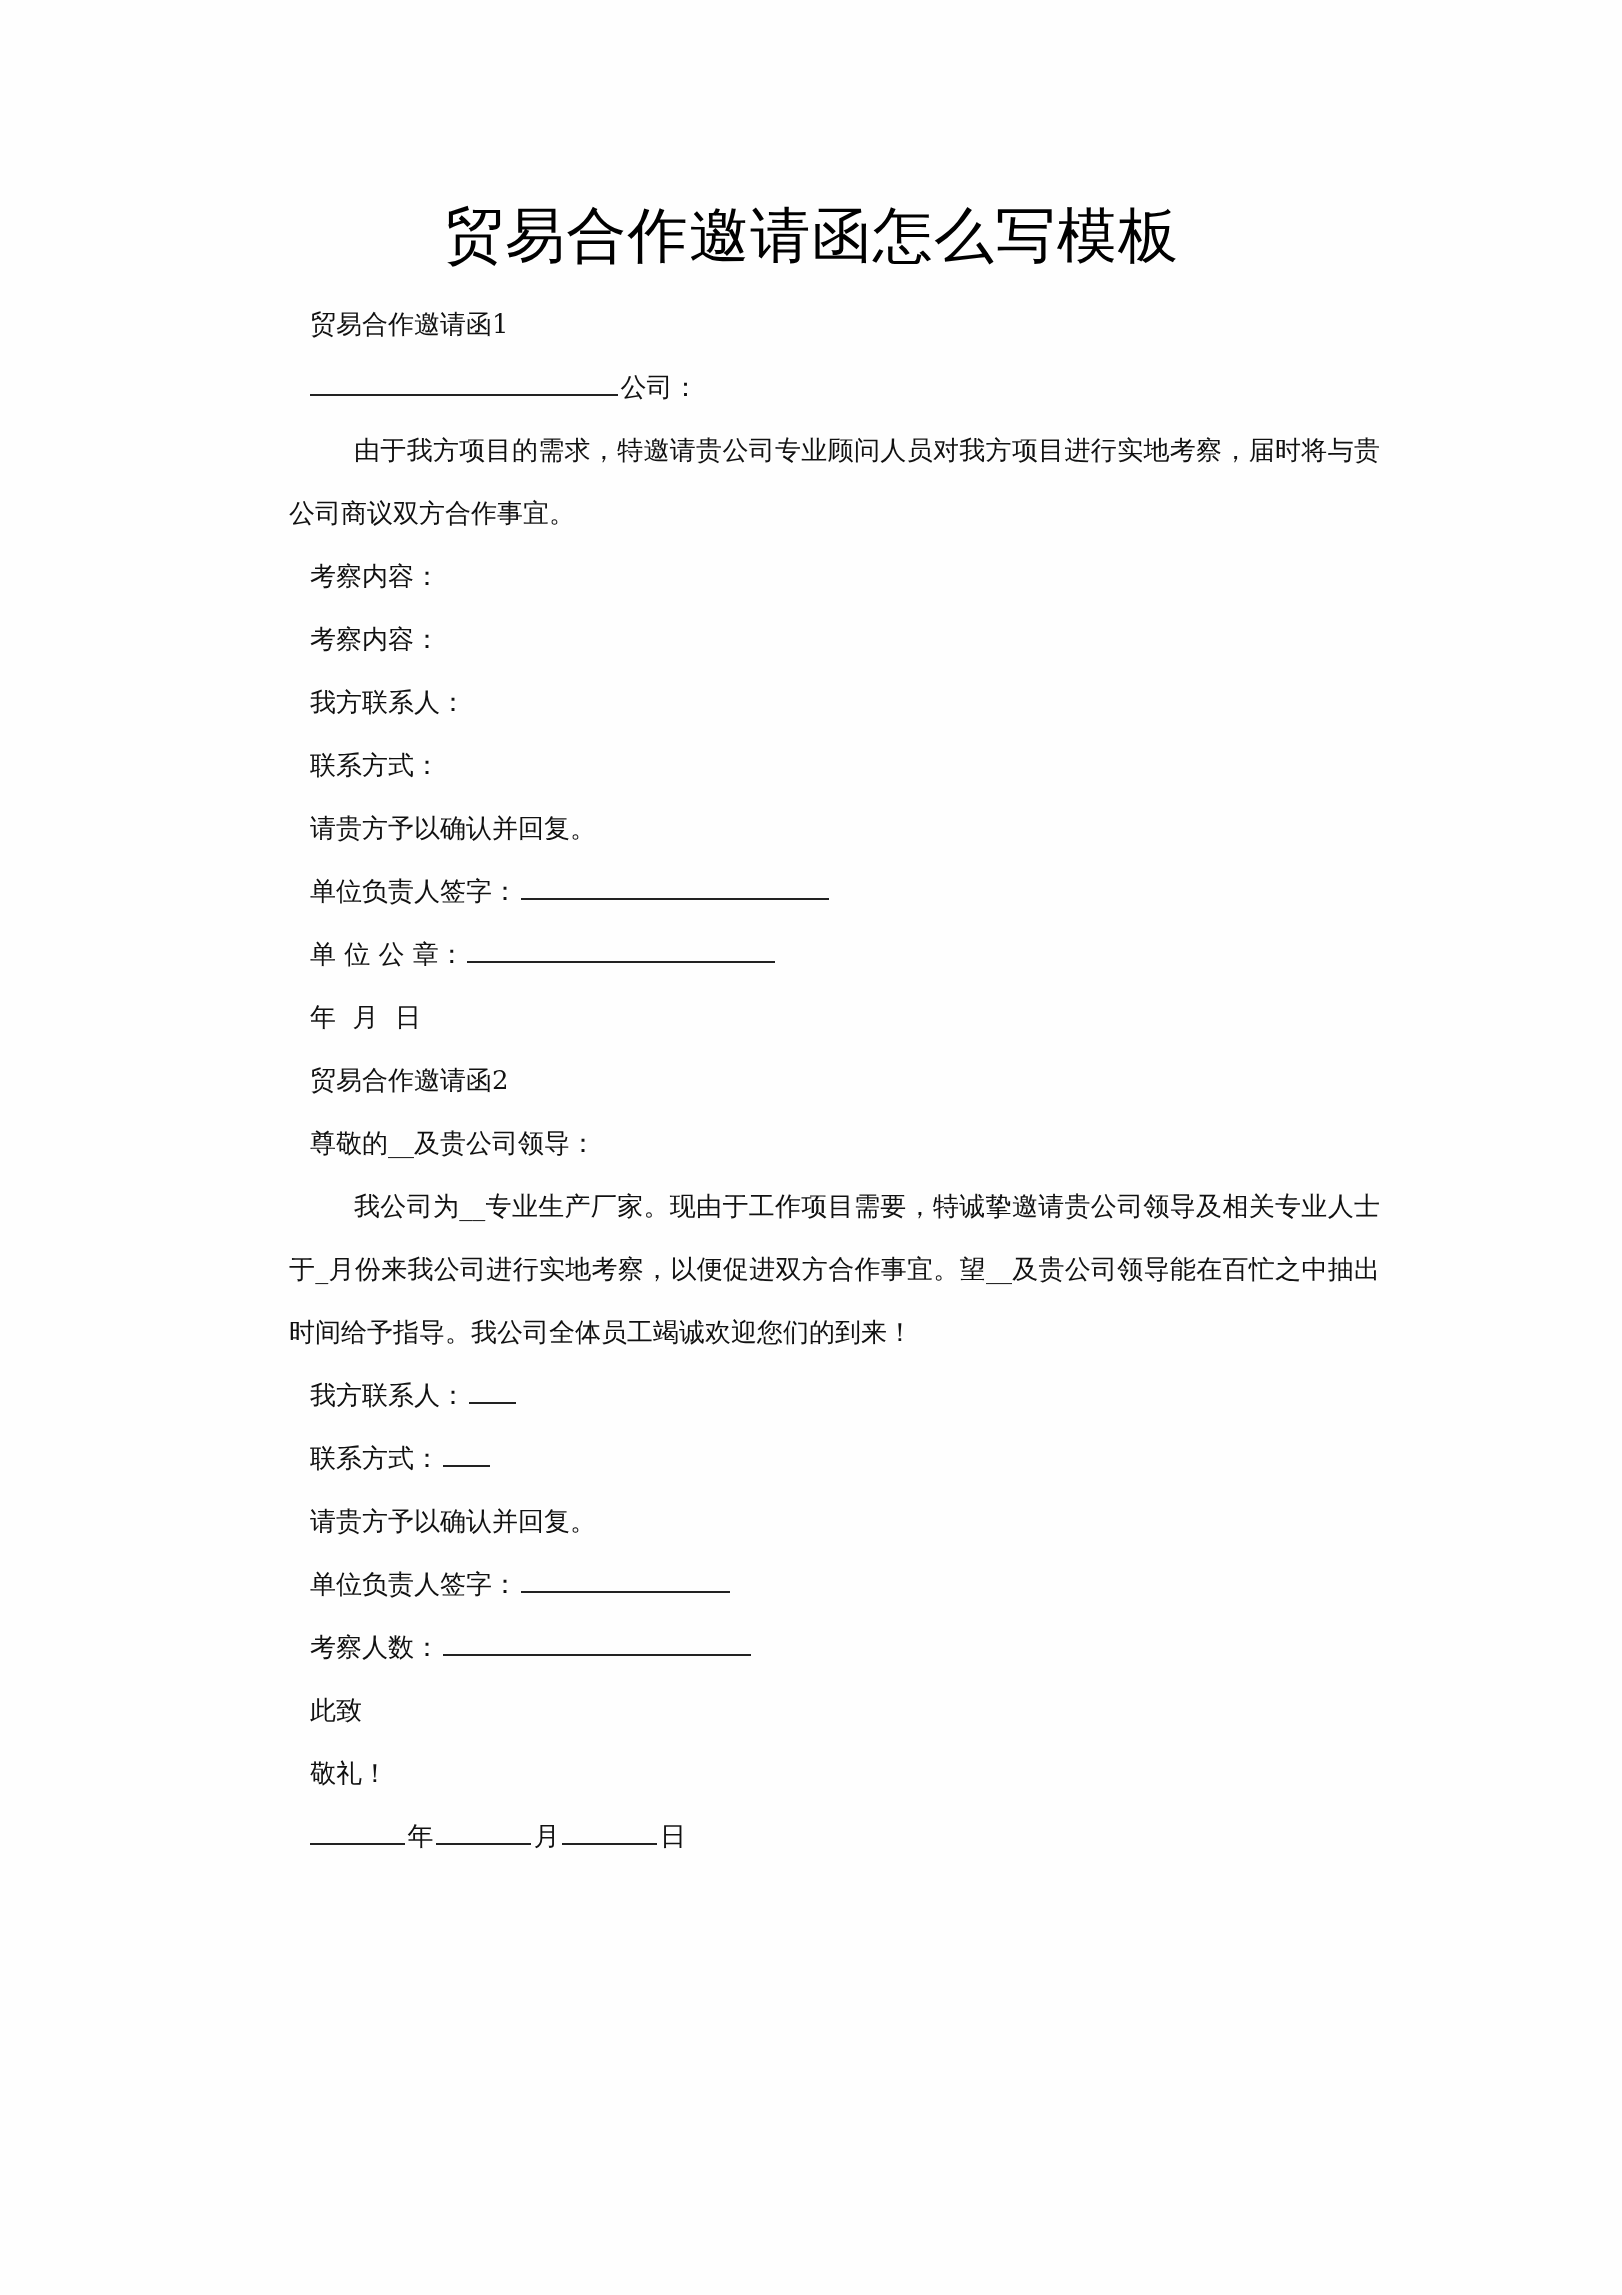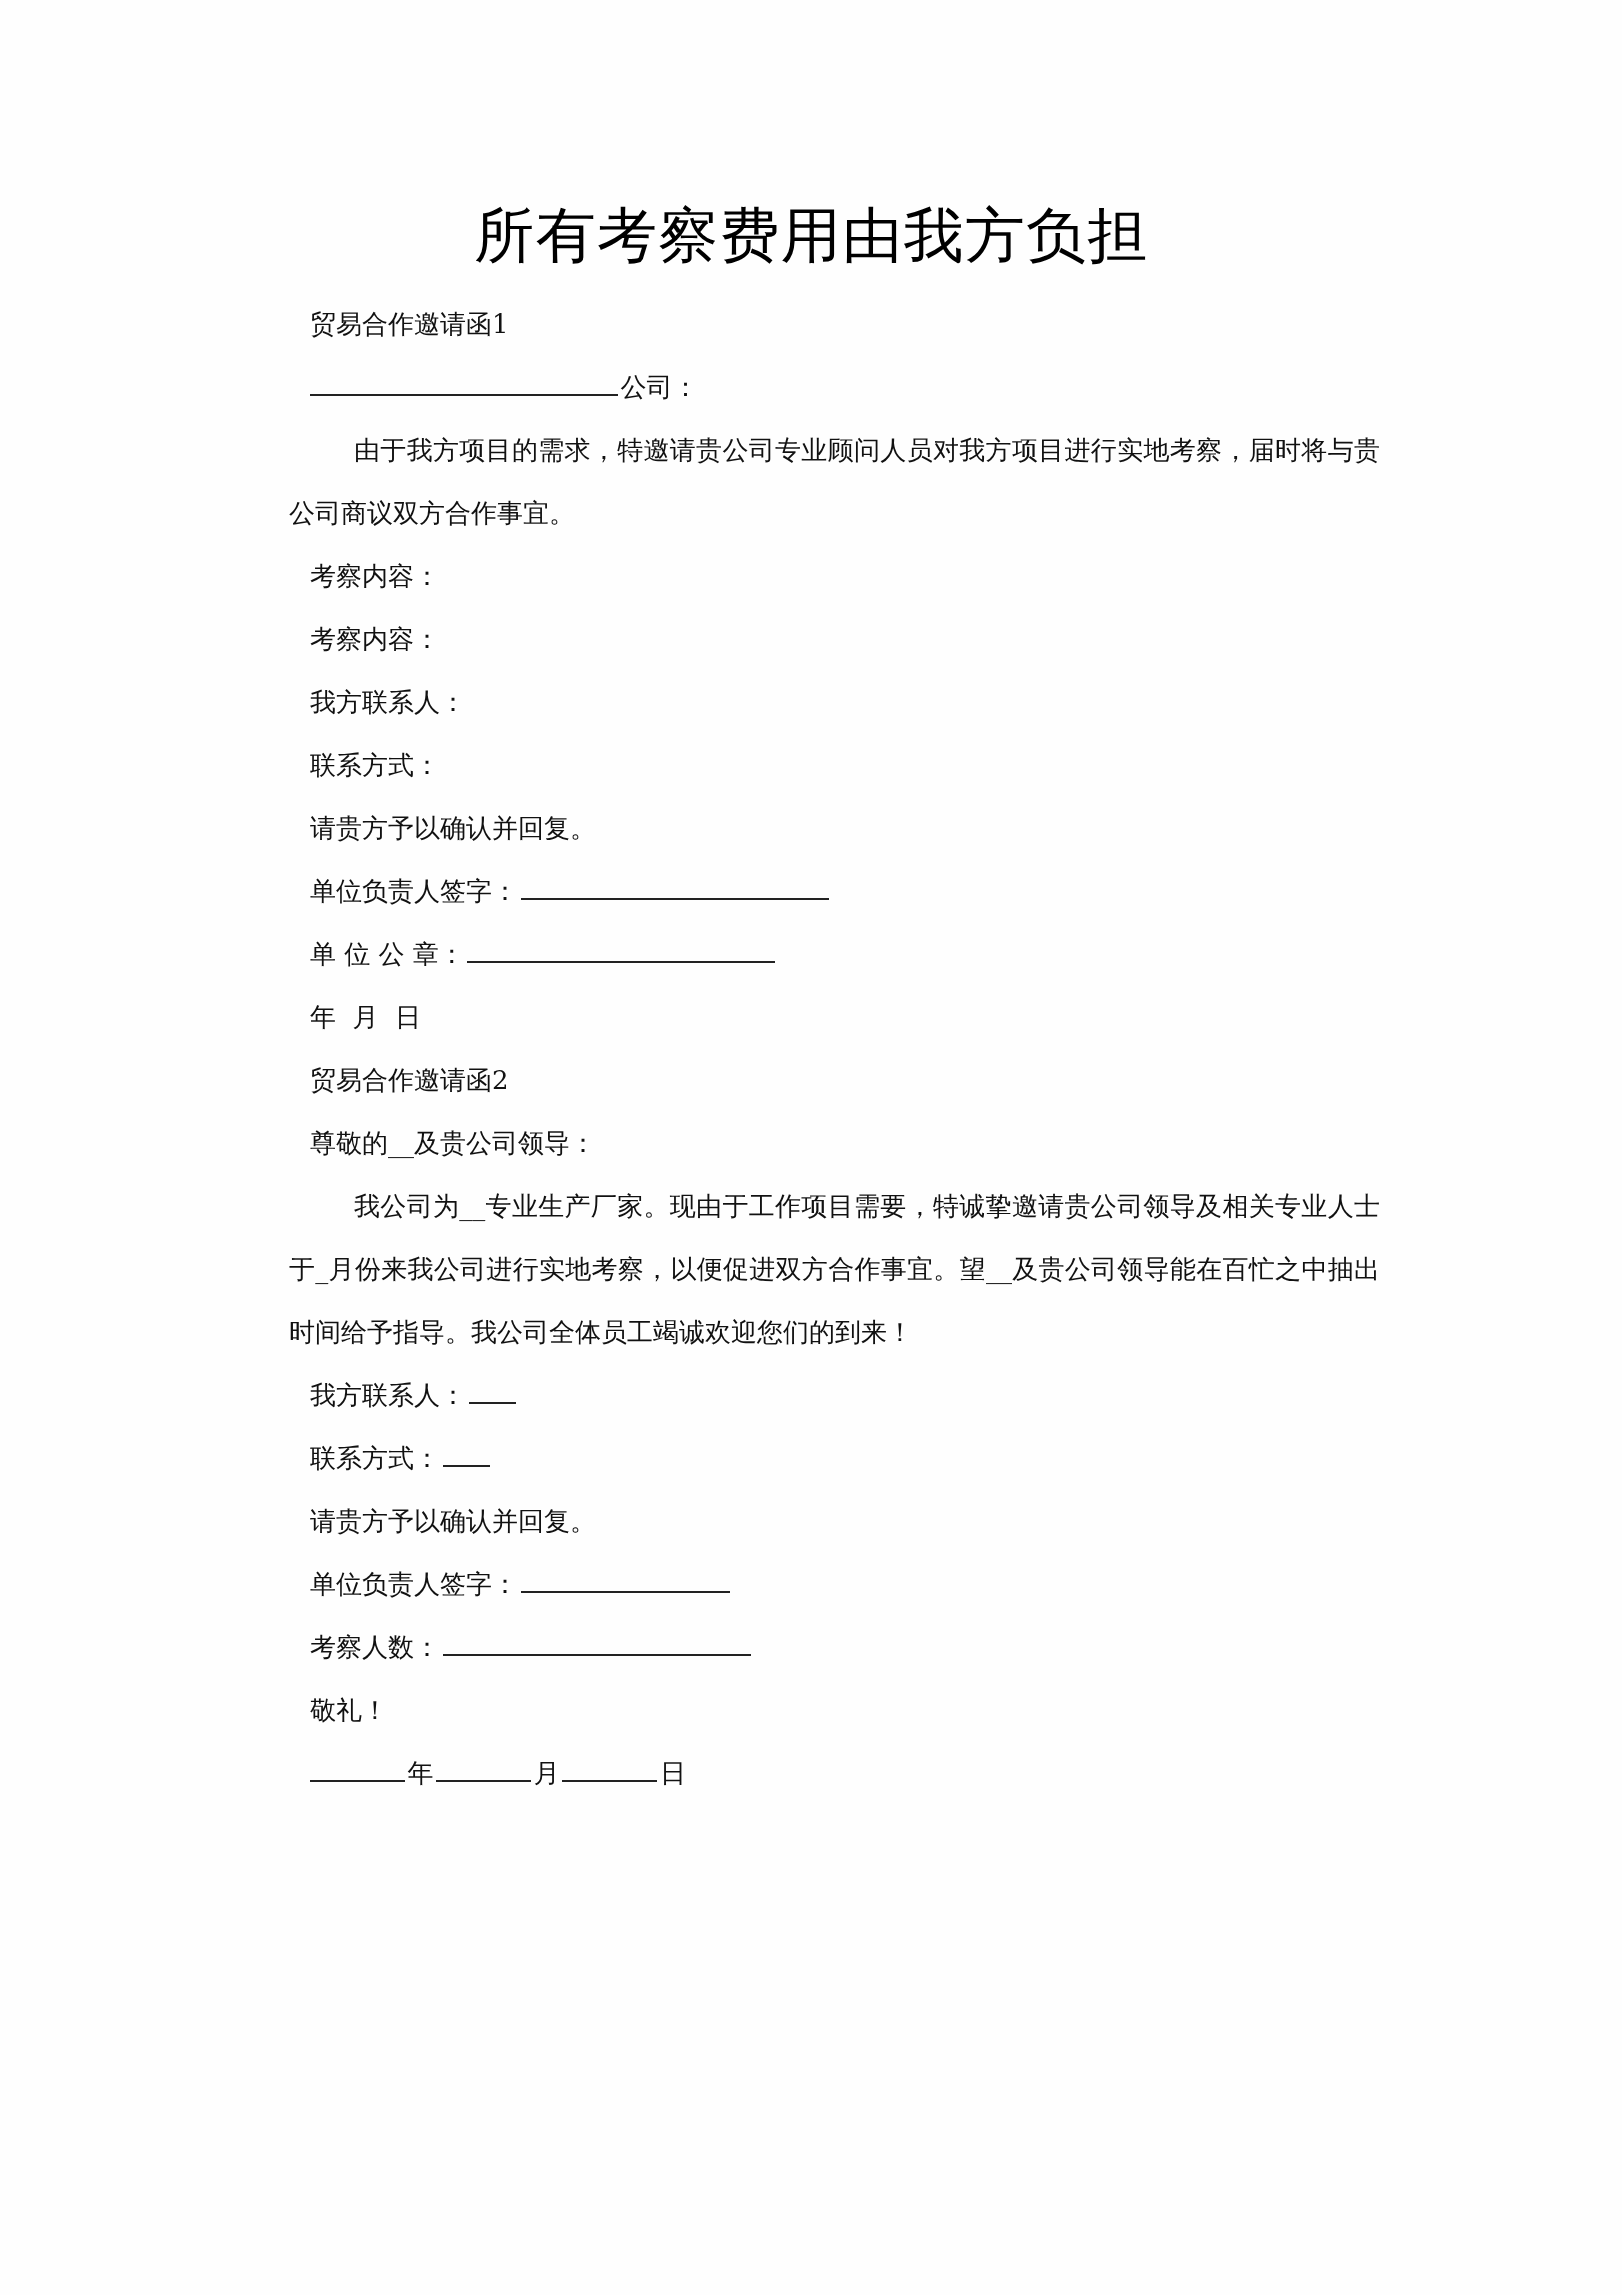--- a/index.html
+++ b/index.html
@@ -11,21 +11,21 @@
   .body { position: absolute; left: 245px; top: 293px; width: 1135px; }
   .p { font-size: 26px; line-height: 63px; margin: 0; white-space: nowrap; }
   .p.indent { padding-left: 65px; }
   .p.wrap { white-space: normal; text-indent: 65px; text-align: justify; margin-left: 44px; }
   .blank { display: inline-block; border-bottom: 2px solid #222; vertical-align: baseline; height: 0.7px; margin: 0 2.6px; }
 </style>
 </head>
 <body>
 
 <div class="page">
-  <div class="title">所有考察费用由我方负担</div>
+  <div class="title">贸易合作邀请函怎么写模板</div>
 
   <div class="body">
 
     <p class="p indent">贸易合作邀请函1</p>
     <p class="p indent"><span class="blank" style="width:308px;margin-left:0"></span><span>公司：</span></p>
     <p class="p wrap">由于我方项目的需求，特邀请贵公司专业顾问人员对我方项目进行实地考察，届时将与贵公司商议双方合作事宜。</p>
     <p class="p indent">考察内容：</p>
     <p class="p indent">考察内容：</p>
     <p class="p indent">我方联系人：</p>
     <p class="p indent">联系方式：</p>
@@ -35,17 +35,18 @@
     <p class="p indent" style="white-space:pre">年  月  日</p>
 
     <p class="p indent">贸易合作邀请函2</p>
     <p class="p indent">尊敬的__及贵公司领导：</p>
     <p class="p wrap">我公司为__专业生产厂家。现由于工作项目需要，特诚挚邀请贵公司领导及相关专业人士于_月份来我公司进行实地考察，以便促进双方合作事宜。望__及贵公司领导能在百忙之中抽出时间给予指导。我公司全体员工竭诚欢迎您们的到来！</p>
     <p class="p indent"><span>我方联系人：</span><span class="blank" style="width:47px"></span></p>
     <p class="p indent"><span>联系方式：</span><span class="blank" style="width:47px"></span></p>
     <p class="p indent">请贵方予以确认并回复。</p>
     <p class="p indent"><span>单位负责人签字：</span><span class="blank" style="width:209px"></span></p>
     <p class="p indent"><span>考察人数：</span><span class="blank" style="width:308px"></span></p>
+    <p class="p indent">此致</p>
     <p class="p indent">敬礼！</p>
     <p class="p indent"><span class="blank" style="width:95px;margin-left:0"></span><span>年</span><span class="blank" style="width:95px"></span><span>月</span><span class="blank" style="width:95px"></span><span>日</span></p>
   </div>
 </div>
 
 
 </body></html>

